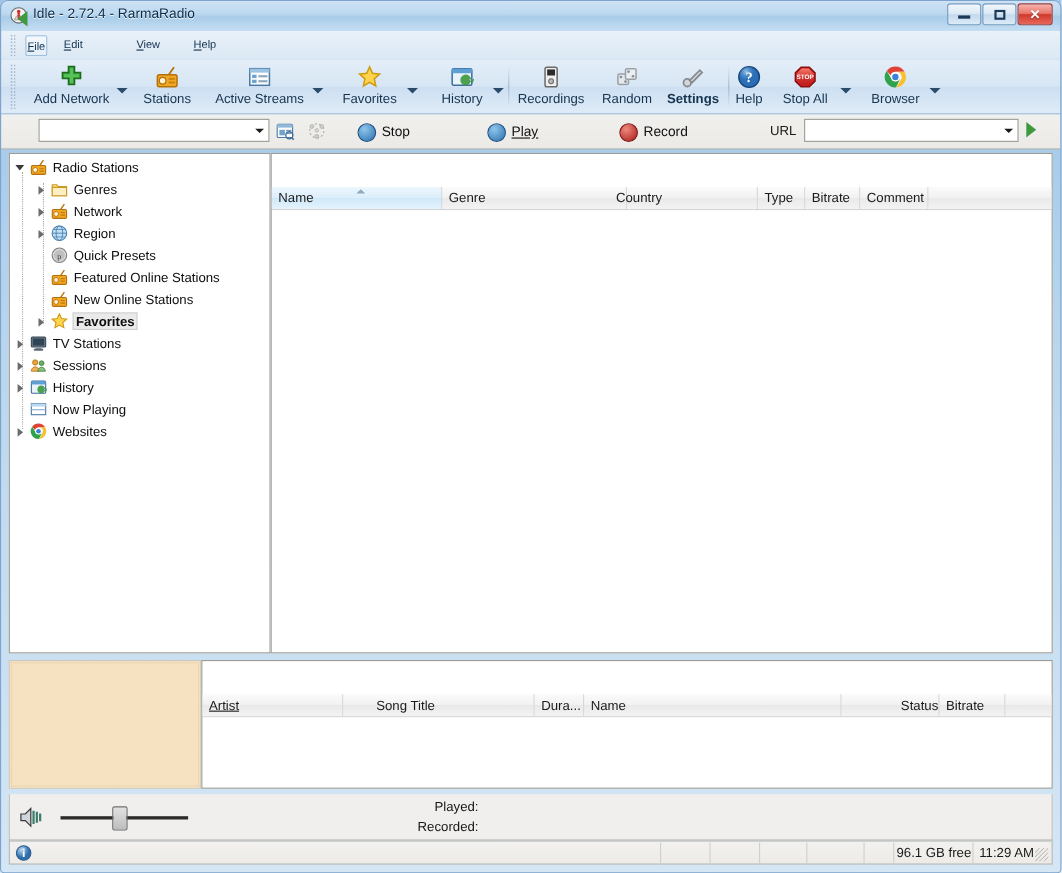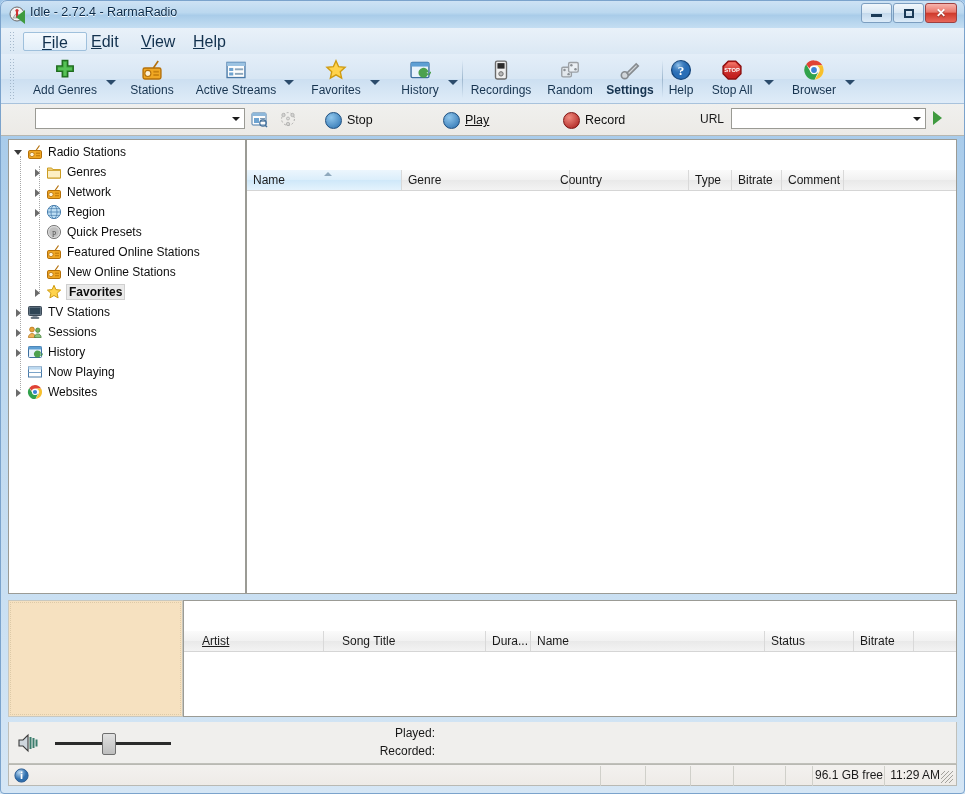--- a/index.html
+++ b/index.html
@@ -70,29 +70,29 @@
     box-sizing:border-box;
   }
   #menugrip{
     position:absolute;left:8px;top:3px;width:5px;height:20px;
     background-image:radial-gradient(circle, #9bb0c4 0.8px, transparent 1px);
     background-size:3px 3px;
     opacity:.85;
   }
   .menu-item{
     position:absolute;top:4px;height:19px;line-height:19px;
-    padding:0 18px;font-size:16px;color:#12314e;
+    padding:0 1px;font-size:10px;color:#12314e;
     box-sizing:border-box;cursor:default;
   }
   .menu-item u{text-decoration:underline;}
   #menu-file{left:22px;
     border:1px solid #9fc0dc;border-radius:2px;
     background:linear-gradient(180deg,#f4f9fd 0%,#e2eef9 100%);
   }
-  #menu-edit{left:72px;}
+  #menu-edit{left:56px;}
   #menu-view{left:122px;}
   #menu-help{left:174px;}
 
   
   #toolbar{
     position:absolute;left:1px;top:54px;width:963px;height:50px;
     background:linear-gradient(180deg,#e4eef8 0%,#d7e6f4 50%,#ccdff1 51%,#dfecf8 100%);
     border-bottom:1px solid #a8c2dc;
     box-sizing:border-box;
   }
@@ -363,21 +363,21 @@
   <div id="toolbar">
     <span id="tbgrip"></span>
     <div id="tb-host"></div>
   <div class="tb-btn" style="left: 18px; width: 92px;">
         <span class="tb-ico">
           <svg width="22" height="22" viewBox="0 0 16 16">
             <path d="M6 1h4v4h4v4h-4v4H6V9H2V5h4z" fill="#3aa03a" stroke="#1e6b1e" stroke-width="1"></path>
                   <path d="M7 2.2h2v4h4v2h-4v4H7v-4H3v-2h4z" fill="#57c257"></path>
           </svg>
         </span>
-        <span class="tb-lbl">Add Genres</span>
+        <span class="tb-lbl">Add Network</span>
       </div>
       <span class="tb-arrow" style="left: 104px;"></span>
       <div class="tb-btn" style="left: 118px; width: 66px;">
         <span class="tb-ico">
           <svg width="22" height="22" viewBox="0 0 16 16">
             <rect x="1.5" y="6.5" width="13" height="8" rx="1.3" fill="#f0a723" stroke="#b4700a"></rect>
                   <line x1="9" y1="6.5" x2="12.5" y2="1.5" stroke="#b4700a" stroke-width="1.2"></line>
                   <circle cx="5" cy="10.5" r="2.2" fill="#fff3d6" stroke="#b4700a" stroke-width=".8"></circle>
                   <rect x="9" y="8.6" width="4" height="1.3" fill="#c9820f"></rect>
                   <rect x="9" y="11" width="4" height="1.3" fill="#c9820f"></rect>
@@ -725,25 +725,25 @@
         <div class="hcell" style="left: 535px; width: 62px;"><span>Comment</span></div>
       </div>
   </div>
 
   <div id="artpanel">
     <div id="artinner"></div>
   </div>
 
   <div id="playlistpanel">
     <div class="hdrrow" id="pl-hdr">
-        <div class="hcell" style="left: 12px; width: 128px; text-decoration: underline;"><span>Artist</span></div>
+        <div class="hcell" style="left: 0px; width: 128px; text-decoration: underline;"><span>Artist</span></div>
         <div class="hcell" style="left: 152px; width: 150px;"><span>Song Title</span></div>
         <div class="hcell" style="left: 302px; width: 45px;"><span>Dura...</span></div>
         <div class="hcell" style="left: 347px; width: 234px;"><span>Name</span></div>
-        <div class="hcell" style="left: 581px; width: 89px;"><span>Status</span></div>
+        <div class="hcell" style="left: 581px; width: 89px; text-align: right;"><span>Status</span></div>
         <div class="hcell" style="left: 670px; width: 60px;"><span>Bitrate</span></div>
       </div>
   </div>
 
   <div id="volbar">
     <span id="spk">
       <svg width="28" height="22" viewBox="0 0 28 22">
         <path d="M2 8 H6 L11 3 V19 L6 14 H2 Z" fill="#cfd6dd" stroke="#3a3a3a" stroke-width="1.1"></path>
         <path d="M13.5 5 L13.5 17" stroke="#3b7d6d" stroke-width="2"></path>
         <path d="M16.5 6 L16.5 16" stroke="#3b7d6d" stroke-width="2"></path>

